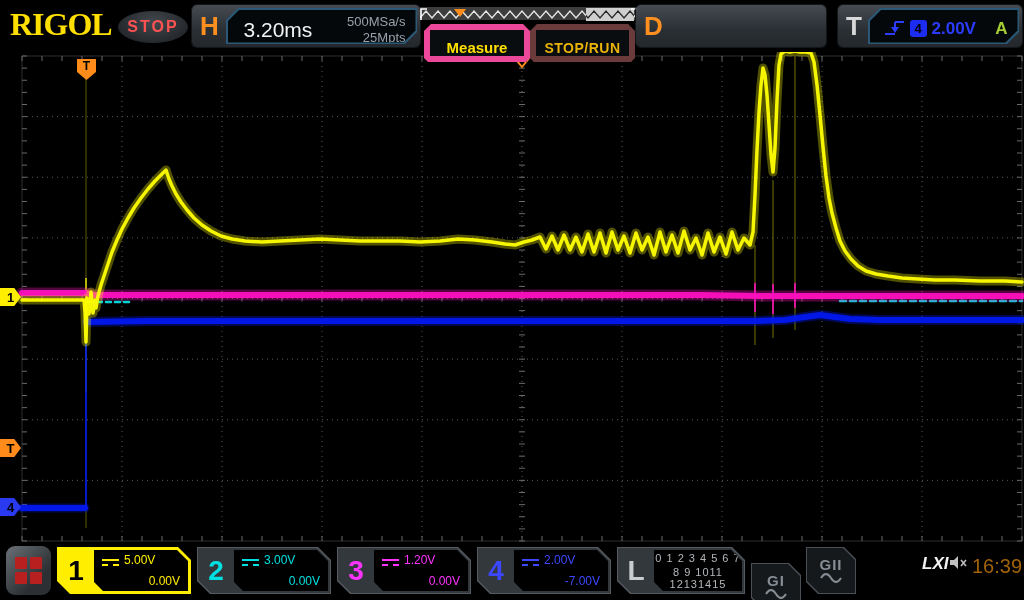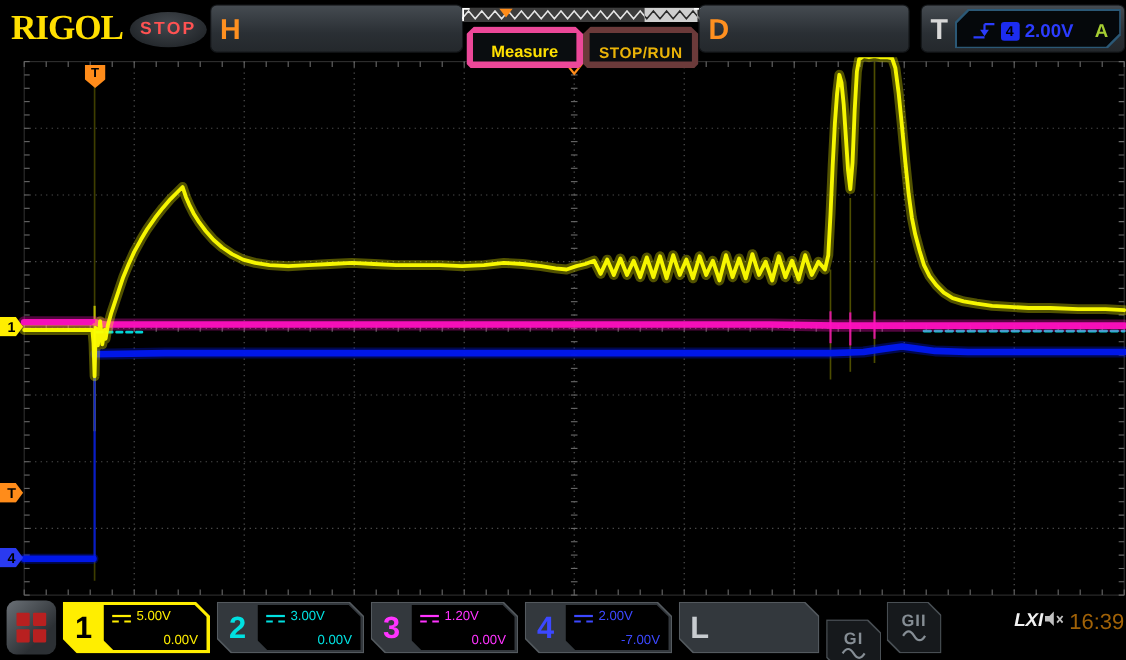--- a/index.html
+++ b/index.html
@@ -437,20 +437,29 @@
 <div id="tpos">T</div>
 
 <div id="topbar">
   <div id="brand">RIGOL</div>
   <div id="runstate">
     <span>STOP</span>
   </div>
 
   <div class="group" id="hgroup">
     <span class="glabel">H</span>
+    <div class="inset-o">
+        <div class="inset">
+      <span id="hval">3.20ms</span>
+      <div id="hrate">
+        <div>500MSa/s</div>
+        <div>25Mpts</div>
+      </div>
+    </div>
+      </div>
   </div>
 
   <div id="ruler">
     <svg width="218" height="13">
       <rect x="166" y="0" width="48" height="13" fill="#cfcfcf"></rect>
       <path id="zig1" fill="none" stroke="#e6e6e6" stroke-width="1.4" d="M0,10 L6,3 L12,10 L18,3 L24,10 L30,3 L36,10 L42,3 L48,10 L54,3 L60,10 L66,3 L72,10 L78,3 L84,10 L90,3 L96,10 L102,3 L108,10 L114,3 L120,10 L126,3 L132,10 L138,3 L144,10 L150,3 L156,10 L162,3 L168,10 L174,3 L180,10 L186,3 L192,10 L198,3 L204,10 L210,3 L216,10 L222,3 L228,10"></path>
       <g clip-path="url(#rclip)">
           <path id="zig2" fill="none" stroke="#2a2a2a" stroke-width="1.4" d="M0,10 L6,3 L12,10 L18,3 L24,10 L30,3 L36,10 L42,3 L48,10 L54,3 L60,10 L66,3 L72,10 L78,3 L84,10 L90,3 L96,10 L102,3 L108,10 L114,3 L120,10 L126,3 L132,10 L138,3 L144,10 L150,3 L156,10 L162,3 L168,10 L174,3 L180,10 L186,3 L192,10 L198,3 L204,10 L210,3 L216,10 L222,3 L228,10"></path>
         </g>
       <clipPath id="rclip">
@@ -543,20 +552,24 @@
           <i></i>
         </span>
       <span class="chscale">2.00V</span>
       <span class="choffs">-7.00V</span>
     </div>
   </div>
 
   <div class="chbox" id="lbox">
     <div class="chbox-in"></div>
     <span class="chnum">L</span>
+    <div class="chpanel">
+      <div class="digrow">0 1 2 3  4 5 6 7</div>
+      <div class="digrow">8 9 1011 12131415</div>
+    </div>
   </div>
 
   <div class="genbox" id="gen1">
     <div class="genbox-in">
       <span class="glab">GI</span>
       <svg width="24" height="12">
         <path d="M2 6 Q 7 -2 12 6 T 22 6" fill="none" stroke="#868e95" stroke-width="2"></path>
       </svg>
     </div>
   </div>

